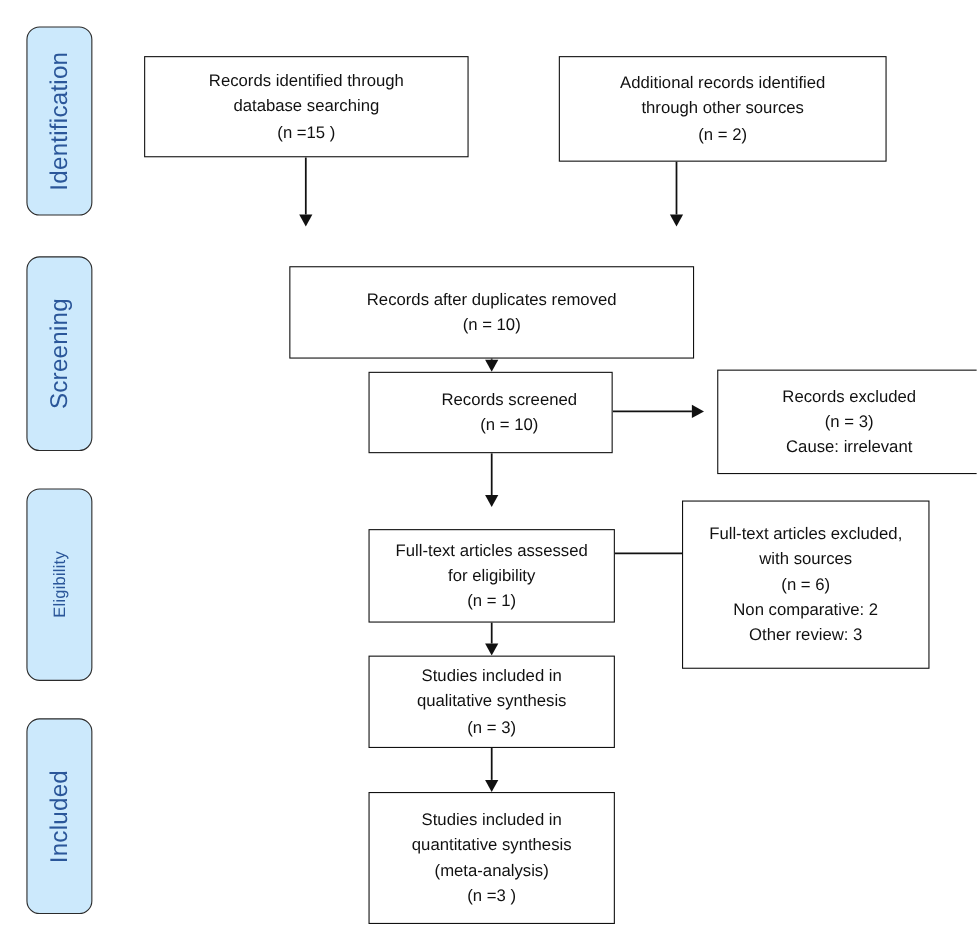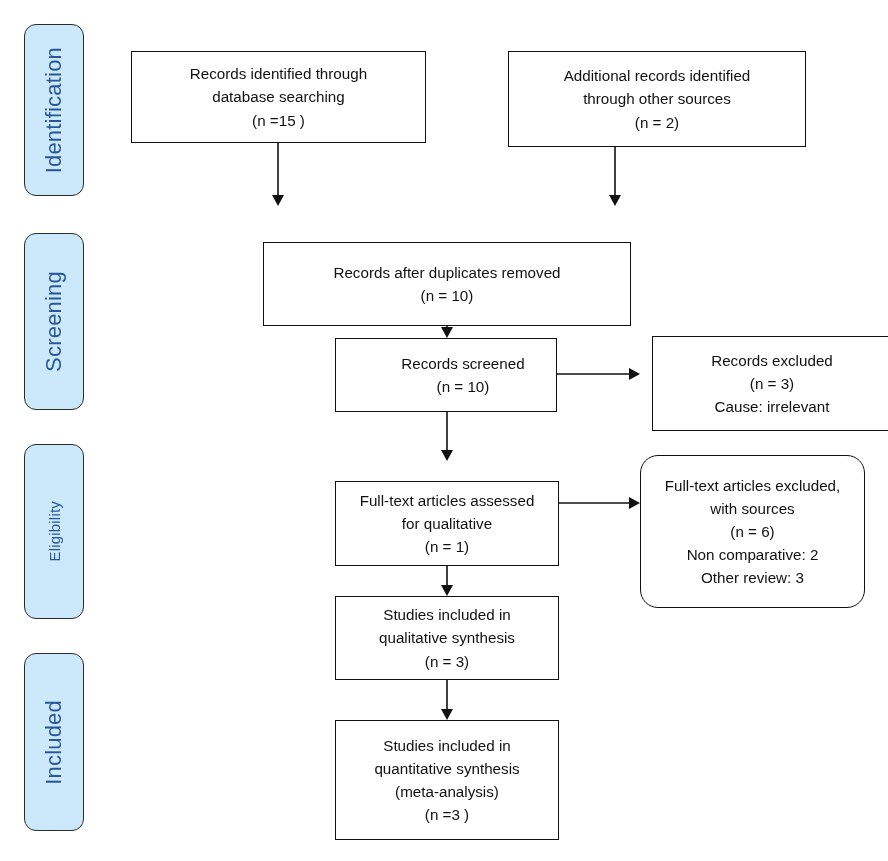--- a/index.html
+++ b/index.html
@@ -144,25 +144,25 @@
   </div>
 
   <div class="flow-box" style="left:652px; top:336px; width:240px; height:95px;">
     <span class="line">Records excluded</span>
     <span class="line">(n = 3)</span>
     <span class="line">Cause: irrelevant</span>
   </div>
 
   <div class="flow-box" style="left:335px; top:461px; width:224px; height:85px;margin-top:20px;">
     <span class="line">Full-text articles assessed</span>
-    <span class="line">for qualitative</span>
+    <span class="line">for eligibility</span>
     <span class="line">(n = 1)</span>
   </div>
 
-  <div class="flow-box" style="left:640px; top:455px; width:225px; height:153px;border-radius:18px;">
+  <div class="flow-box" style="left:620px; top:455px; width:225px; height:153px;">
     <span class="line">Full-text articles excluded,</span>
     <span class="line">with sources</span>
     <span class="line">(n = 6)</span>
     <span class="line">Non comparative: 2</span>
     <span class="line">Other review: 3</span>
   </div>
 
   <div class="flow-box" style="left:335px; top:596px; width:224px; height:84px;">
     <span class="line">Studies included in</span>
     <span class="line">qualitative synthesis</span>

